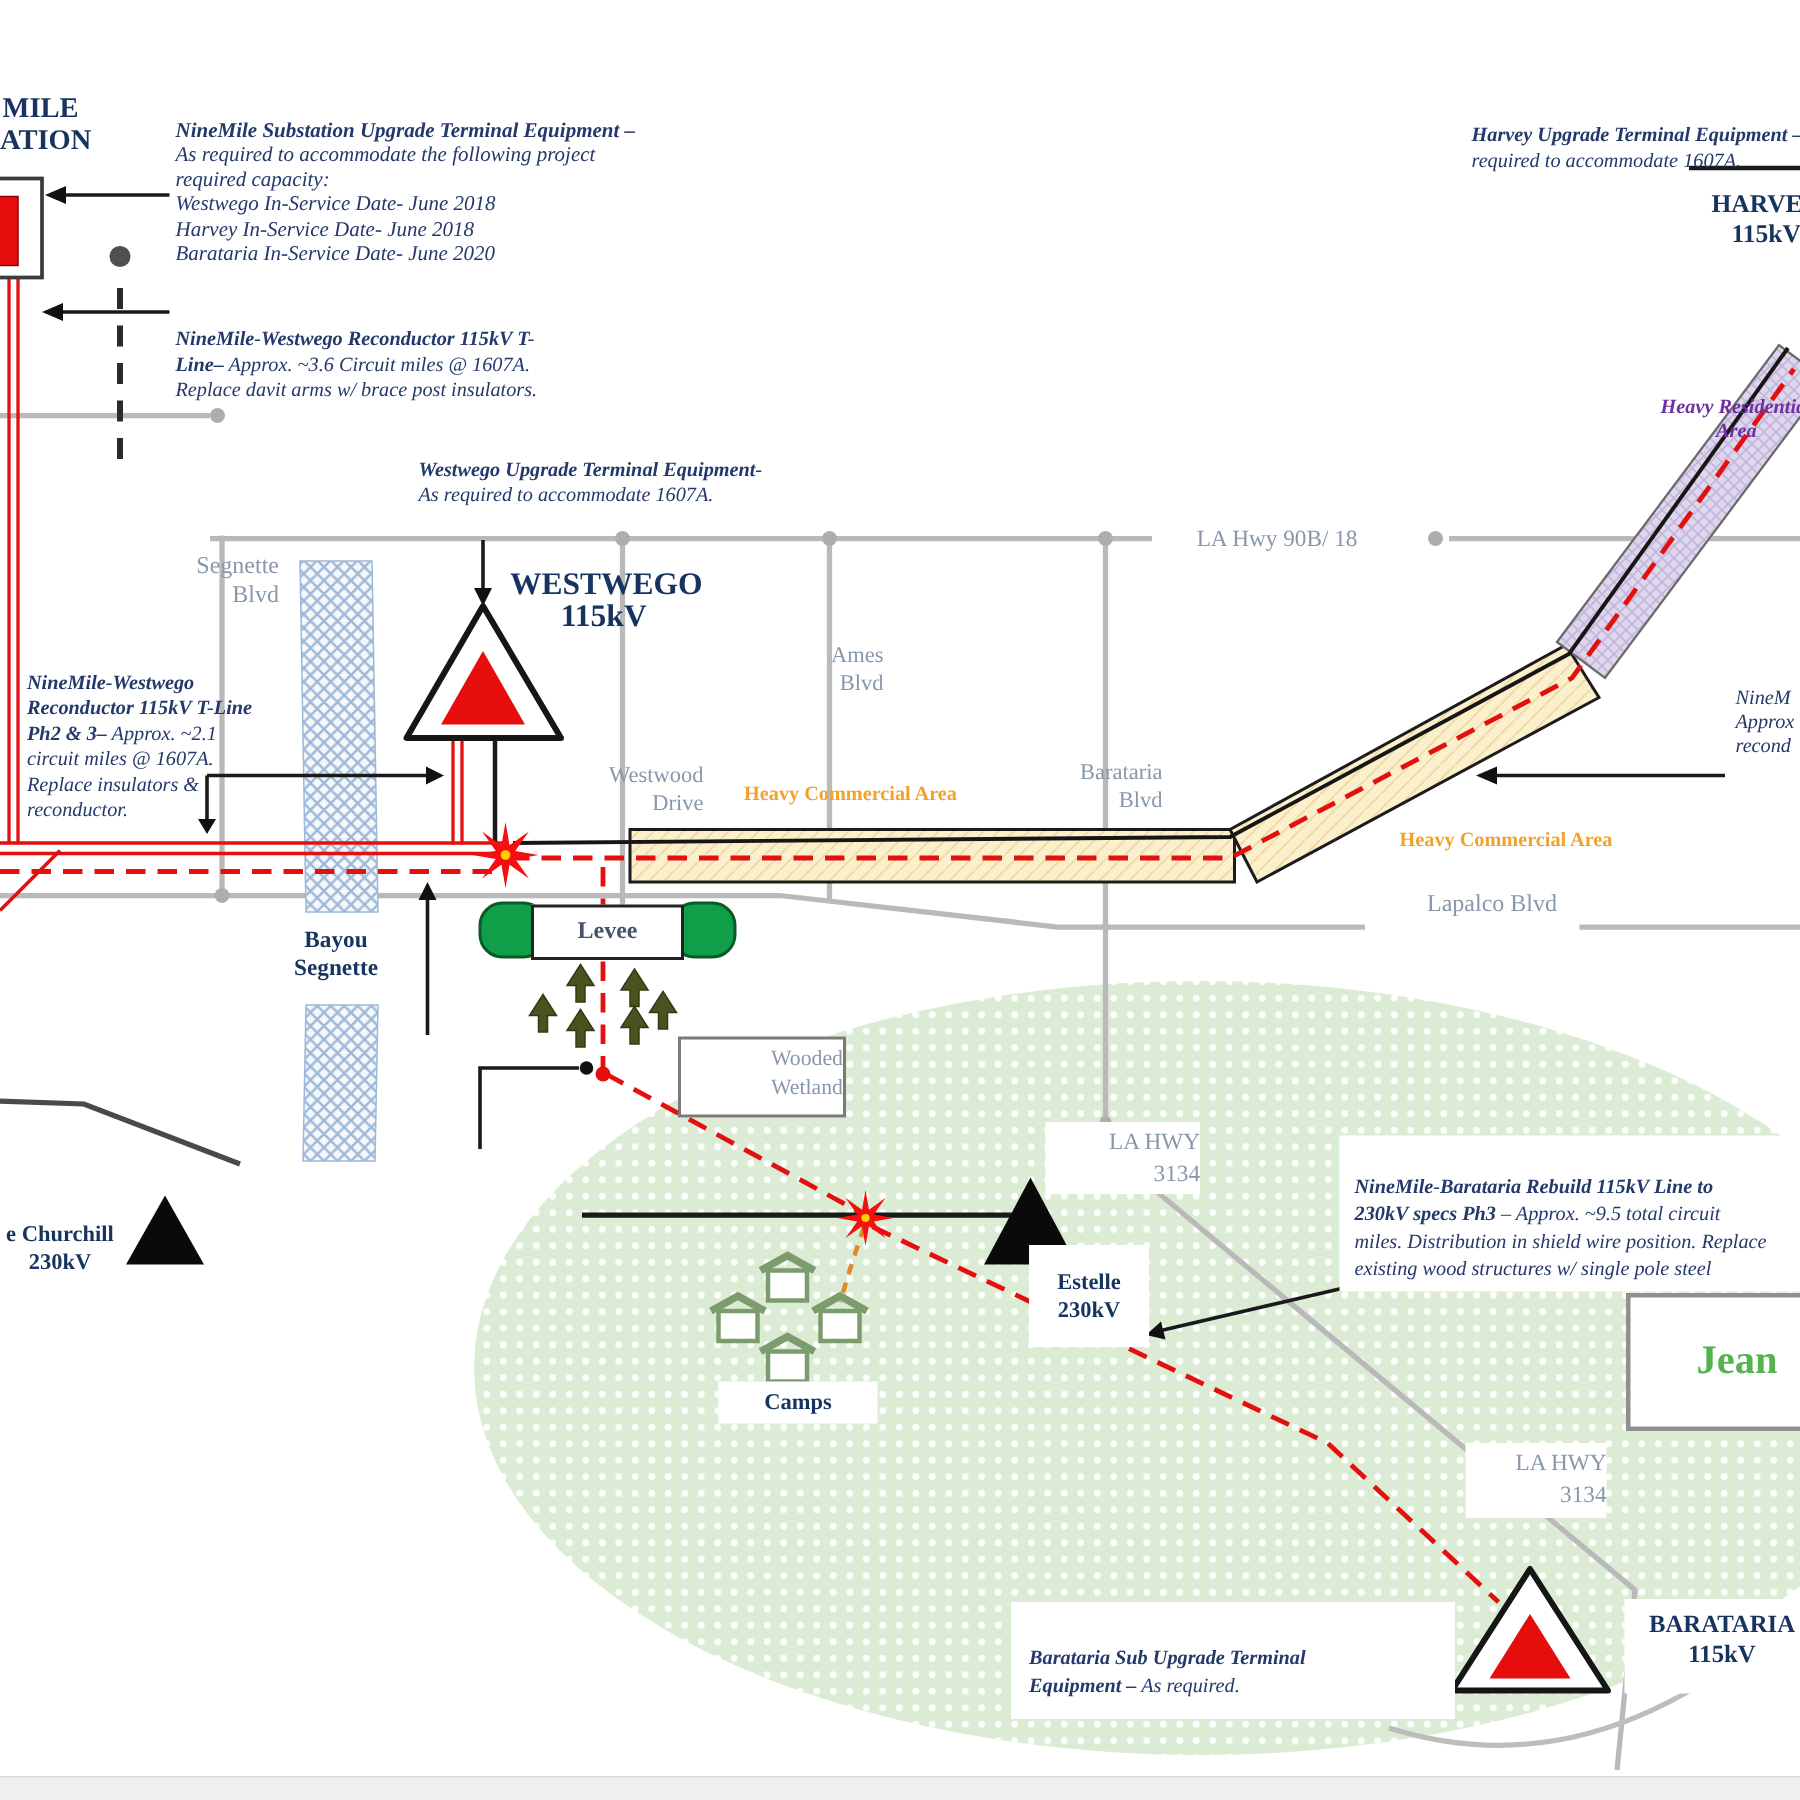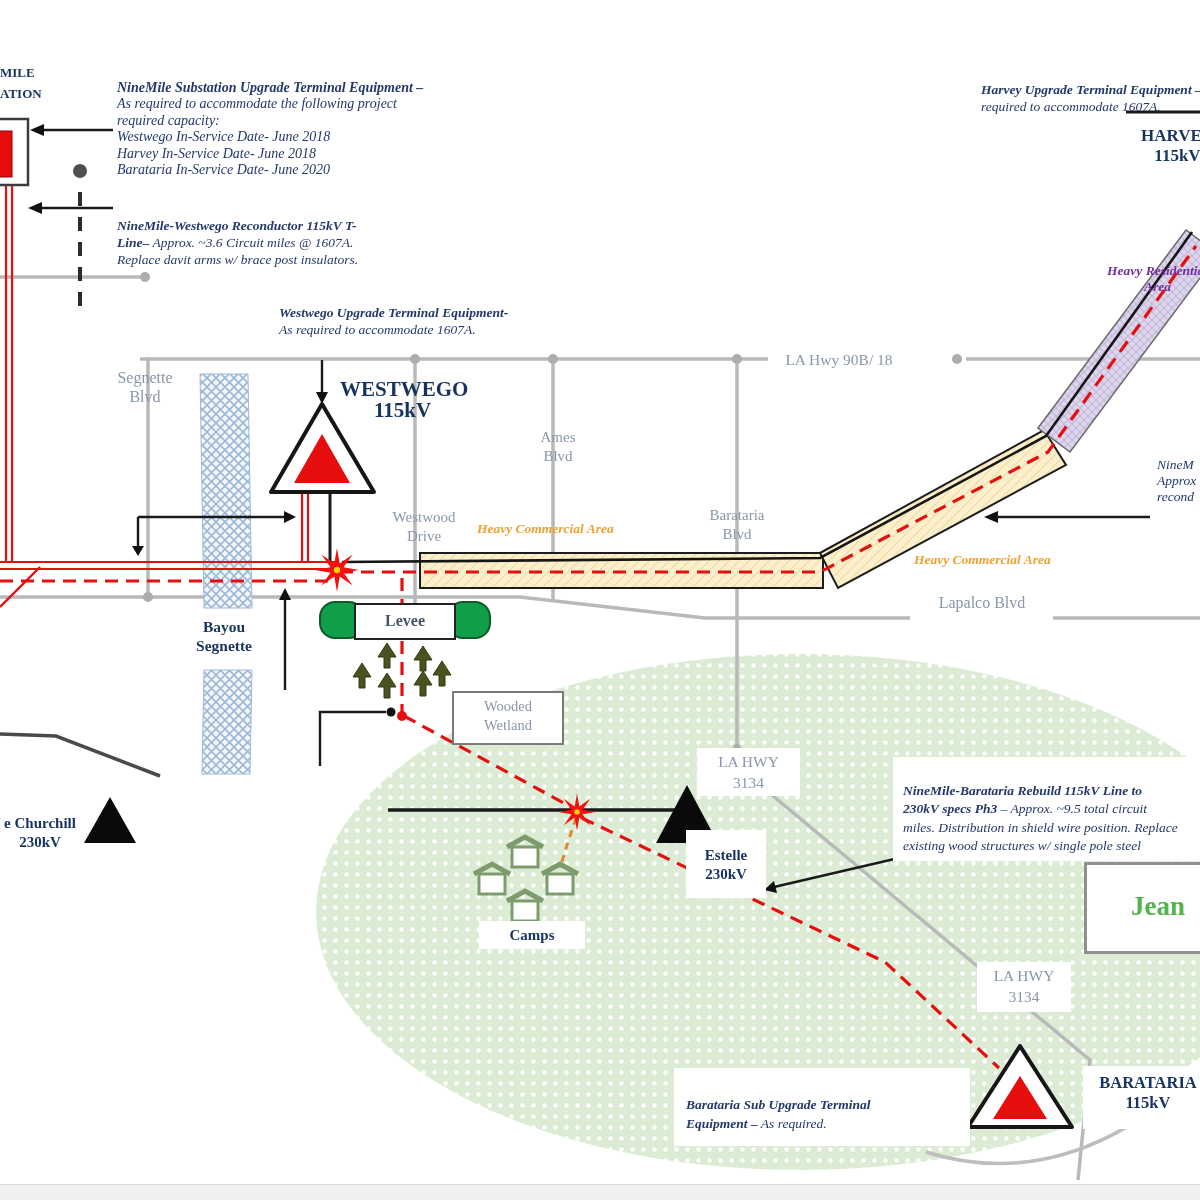--- a/index.html
+++ b/index.html
@@ -3,24 +3,24 @@
 <meta charset="utf-8">
 <style>
   html,body{margin:0;padding:0}
   body{width:1200px;height:1200px;overflow:hidden;background:#fff}
   #stage{position:relative;width:1200px;height:1200px;overflow:hidden;
          font-family:"Liberation Serif","DejaVu Serif",serif}
   #gfx{position:absolute;left:0;top:0;z-index:1}
   .lbl{position:absolute;white-space:pre-line;z-index:2}
   .ann{font-style:italic;font-size:13.5px;line-height:17px;color:#23386b}
   .ann .t{font-weight:bold}
-  .road{color:#8897aa;font-size:15px;line-height:19px;text-align:center}
+  .road{color:#8897aa;font-size:15px;line-height:19px;text-align:right}
   .sta{color:#17335f;font-weight:bold;text-align:center;font-size:15px;line-height:19px}
   .box{background:#ffffff}
-  .orangearea{color:#efa22e;font-weight:bold;font-style:italic;font-size:13.5px;}
+  .orangearea{color:#efa22e;font-weight:bold;font-size:13.5px;text-align:center}
   .purplearea{color:#7030a0;font-weight:bold;font-style:italic;font-size:13.5px;line-height:16px;text-align:center}
   .green-name{color:#53b44e;font-weight:bold;font-size:27px}
   .bottom-strip{position:absolute;left:0;top:1184px;width:1200px;height:16px;
                 background:#f0f0f0;border-top:1px solid #d8d8d8;z-index:3}
 </style>
 </head>
 <body>
 
 <div id="stage">
 
@@ -165,21 +165,21 @@
       <path d="M22,0 L6.5,2.7 L15.6,15.6 L2.7,6.5 L0,22 L-2.7,6.5 L-15.6,15.6 L-6.5,2.7 L-22,0 L-6.5,-2.7 L-15.6,-15.6 L-2.7,-6.5 L0,-22 L2.7,-6.5 L15.6,-15.6 L6.5,-2.7 Z" fill="#f50f0f"></path>
       <circle r="3.2" fill="#ffd000"></circle>
     </g>
     <g transform="translate(577,812) scale(0.85)">
       <path d="M22,0 L6.5,2.7 L15.6,15.6 L2.7,6.5 L0,22 L-2.7,6.5 L-15.6,15.6 L-6.5,2.7 L-22,0 L-6.5,-2.7 L-15.6,-15.6 L-2.7,-6.5 L0,-22 L2.7,-6.5 L15.6,-15.6 L6.5,-2.7 Z" fill="#f50f0f"></path>
       <circle r="3.2" fill="#ffd000"></circle>
     </g>
   </g>
 </svg>
 
-<div class="lbl sta" style="left:0;top:62px;width:54px;font-size:13px;line-height:21px;text-align:left">MILE
+<div class="lbl sta" style="left:0;top:62px;width:54px;font-size:19px;line-height:21px;text-align:center">MILE
 ATION</div>
 
 <div class="lbl ann" style="left:117px;top:63px;width:420px;font-size:14px;line-height:16.5px">
   <span class="t">NineMile Substation Upgrade Terminal Equipment –</span><span>
 As required to accommodate the following project
 required capacity:
 Westwego In-Service Date- June 2018
 Harvey In-Service Date- June 2018
 Barataria In-Service Date- June 2020</span>
 </div>
@@ -208,20 +208,28 @@
 
 <div class="lbl road" style="left:104px;top:368px;width:82px;font-size:16px">Segnette
 Blvd</div>
 
 <div class="lbl sta" style="left:340px;top:379px;width:125px;font-size:21px;line-height:21px">WESTWEGO
 115kV</div>
 
 <div class="lbl road" style="left:527px;top:428px;width:62px">Ames
 Blvd</div>
 
+<div class="lbl ann" style="left:18px;top:429px;width:180px">
+  <span class="t">NineMile-Westwego
+Reconductor 115kV T-Line
+Ph2 &amp; 3–</span><span> Approx. ~2.1
+circuit miles @ 1607A.
+Replace insulators &amp;
+reconductor.</span>
+</div>
 
 <div class="lbl road" style="left:379px;top:508px;width:90px">Westwood
 Drive</div>
 
 <div class="lbl orangearea" style="left:477px;top:521px;width:180px">Heavy Commercial Area</div>
 
 <div class="lbl road" style="left:699px;top:506px;width:76px">Barataria
 Blvd</div>
 
 <div class="lbl orangearea" style="left:914px;top:552px;width:180px">Heavy Commercial Area</div>

